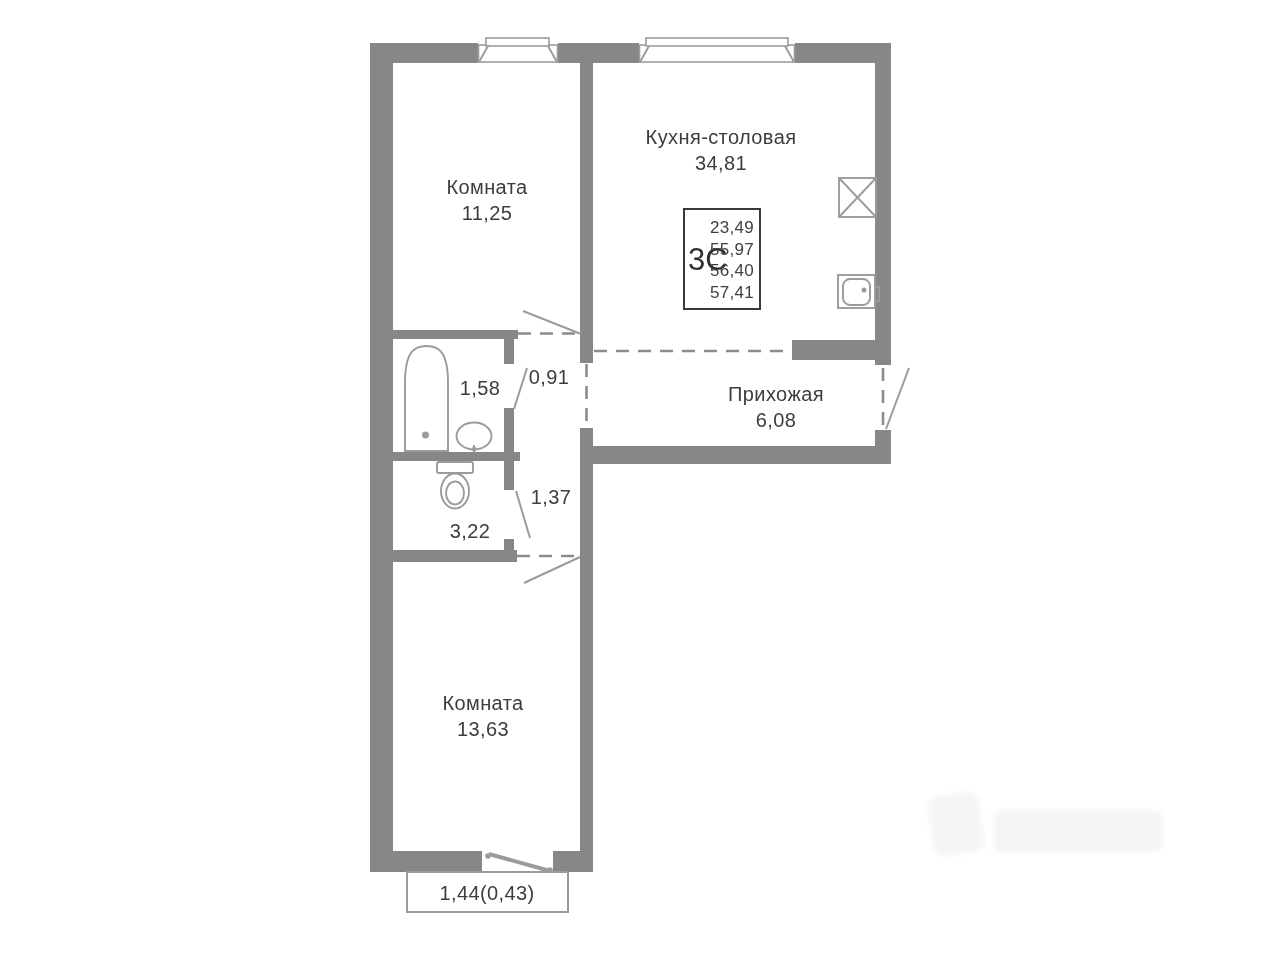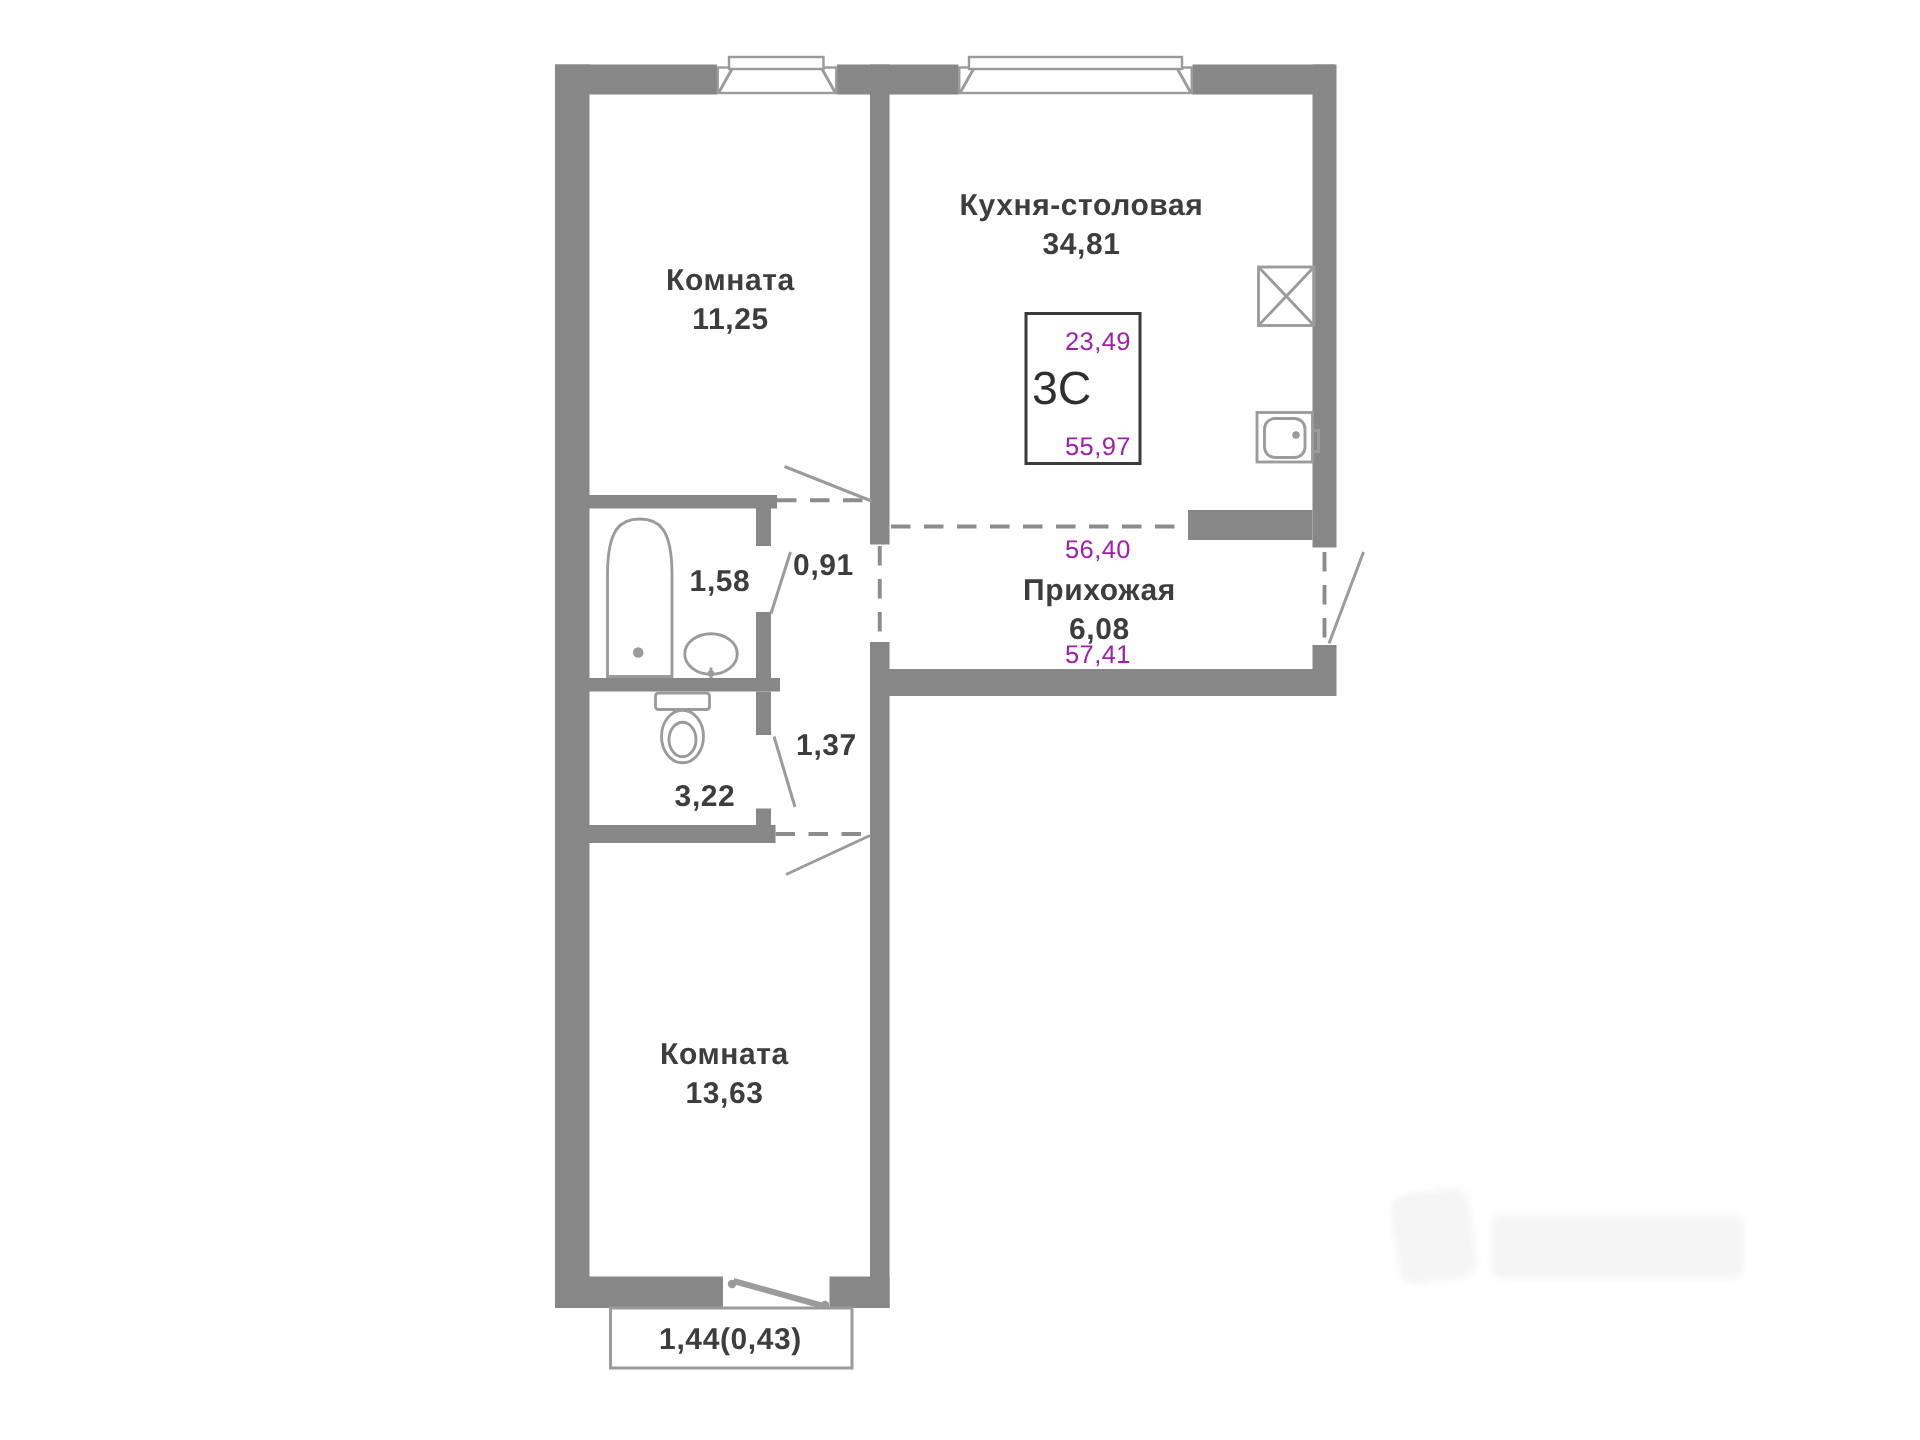--- a/index.html
+++ b/index.html
@@ -12,33 +12,33 @@
   .punch{fill:#ffffff;}
   .win{fill:#ffffff;stroke:var(--fixture_line,#9b9b9b);stroke-width:1.6;}
   .fixn{fill:none;stroke:var(--fixture_line,#9b9b9b);stroke-width:1.9;}
   .fixd{fill:var(--fixture_line,#9b9b9b);stroke:none;}
   .dash{fill:none;stroke:var(--dashed_line,#8c8c8c);stroke-width:2.6;stroke-dasharray:13 9;}
   .leaf{fill:none;stroke:var(--fixture_line,#9b9b9b);stroke-width:2;}
   .leaf2{fill:none;stroke:var(--fixture_line,#9b9b9b);stroke-width:4;}
   .balc{fill:#ffffff;stroke:var(--fixture_line,#9b9b9b);stroke-width:2;}
   .lbl{
     position:absolute;transform:translate(-50%,-50%);text-align:center;white-space:nowrap;
-    color:var(--text,#3d3d3d);font-size:20px;font-weight:700;line-height:26px;letter-spacing:.4px;
+    color:var(--text,#3d3d3d);font-size:20px;font-weight:400;line-height:26px;letter-spacing:.4px;
   }
   .spec{
     position:absolute;left:683px;top:208px;width:78px;height:102px;box-sizing:border-box;
     border:2px solid var(--unit_card_border,#3a3a3a);background:#fff;
   }
   .spec-type{
     position:absolute;left:3px;top:50%;transform:translateY(-50%);
     color:#2f2f2f;font-size:31px;font-weight:400;line-height:31px;
   }
   .spec-vals{
     position:absolute;right:5px;top:7px;display:flex;flex-direction:column;align-items:flex-end;
-    color:#a21caf;font-size:17px;font-weight:500;line-height:21.5px;letter-spacing:.3px;gap:48px;
+    color:#404040;font-size:17px;font-weight:500;line-height:21.5px;letter-spacing:.3px;
   }
   .wm{position:absolute;background:#f5f5f5;filter:blur(2px);}
   .wm-icon{left:930px;top:794px;width:52px;height:60px;border-radius:10px;transform:rotate(-8deg);}
   .wm-text{left:994px;top:810px;width:168px;height:42px;border-radius:6px;}
 </style>
 </head>
 <body>
 
 <div class="stage">
 
@@ -132,21 +132,21 @@
   <div class="lbl" style="left:487px;top:200px">
     <div>Комната</div>
     <div>11,25</div>
   </div>
 
   <div class="lbl" style="left:721px;top:150px">
     <div>Кухня-столовая</div>
     <div>34,81</div>
   </div>
 
-  <div class="lbl" style="left:733px;top:407px">
+  <div class="lbl" style="left:776px;top:407px">
     <div>Прихожая</div>
     <div>6,08</div>
   </div>
 
   <div class="lbl" style="left:480px;top:388px">
     <div>1,58</div>
   </div>
 
   <div class="lbl" style="left:549px;top:377px">
     <div>0,91</div>

